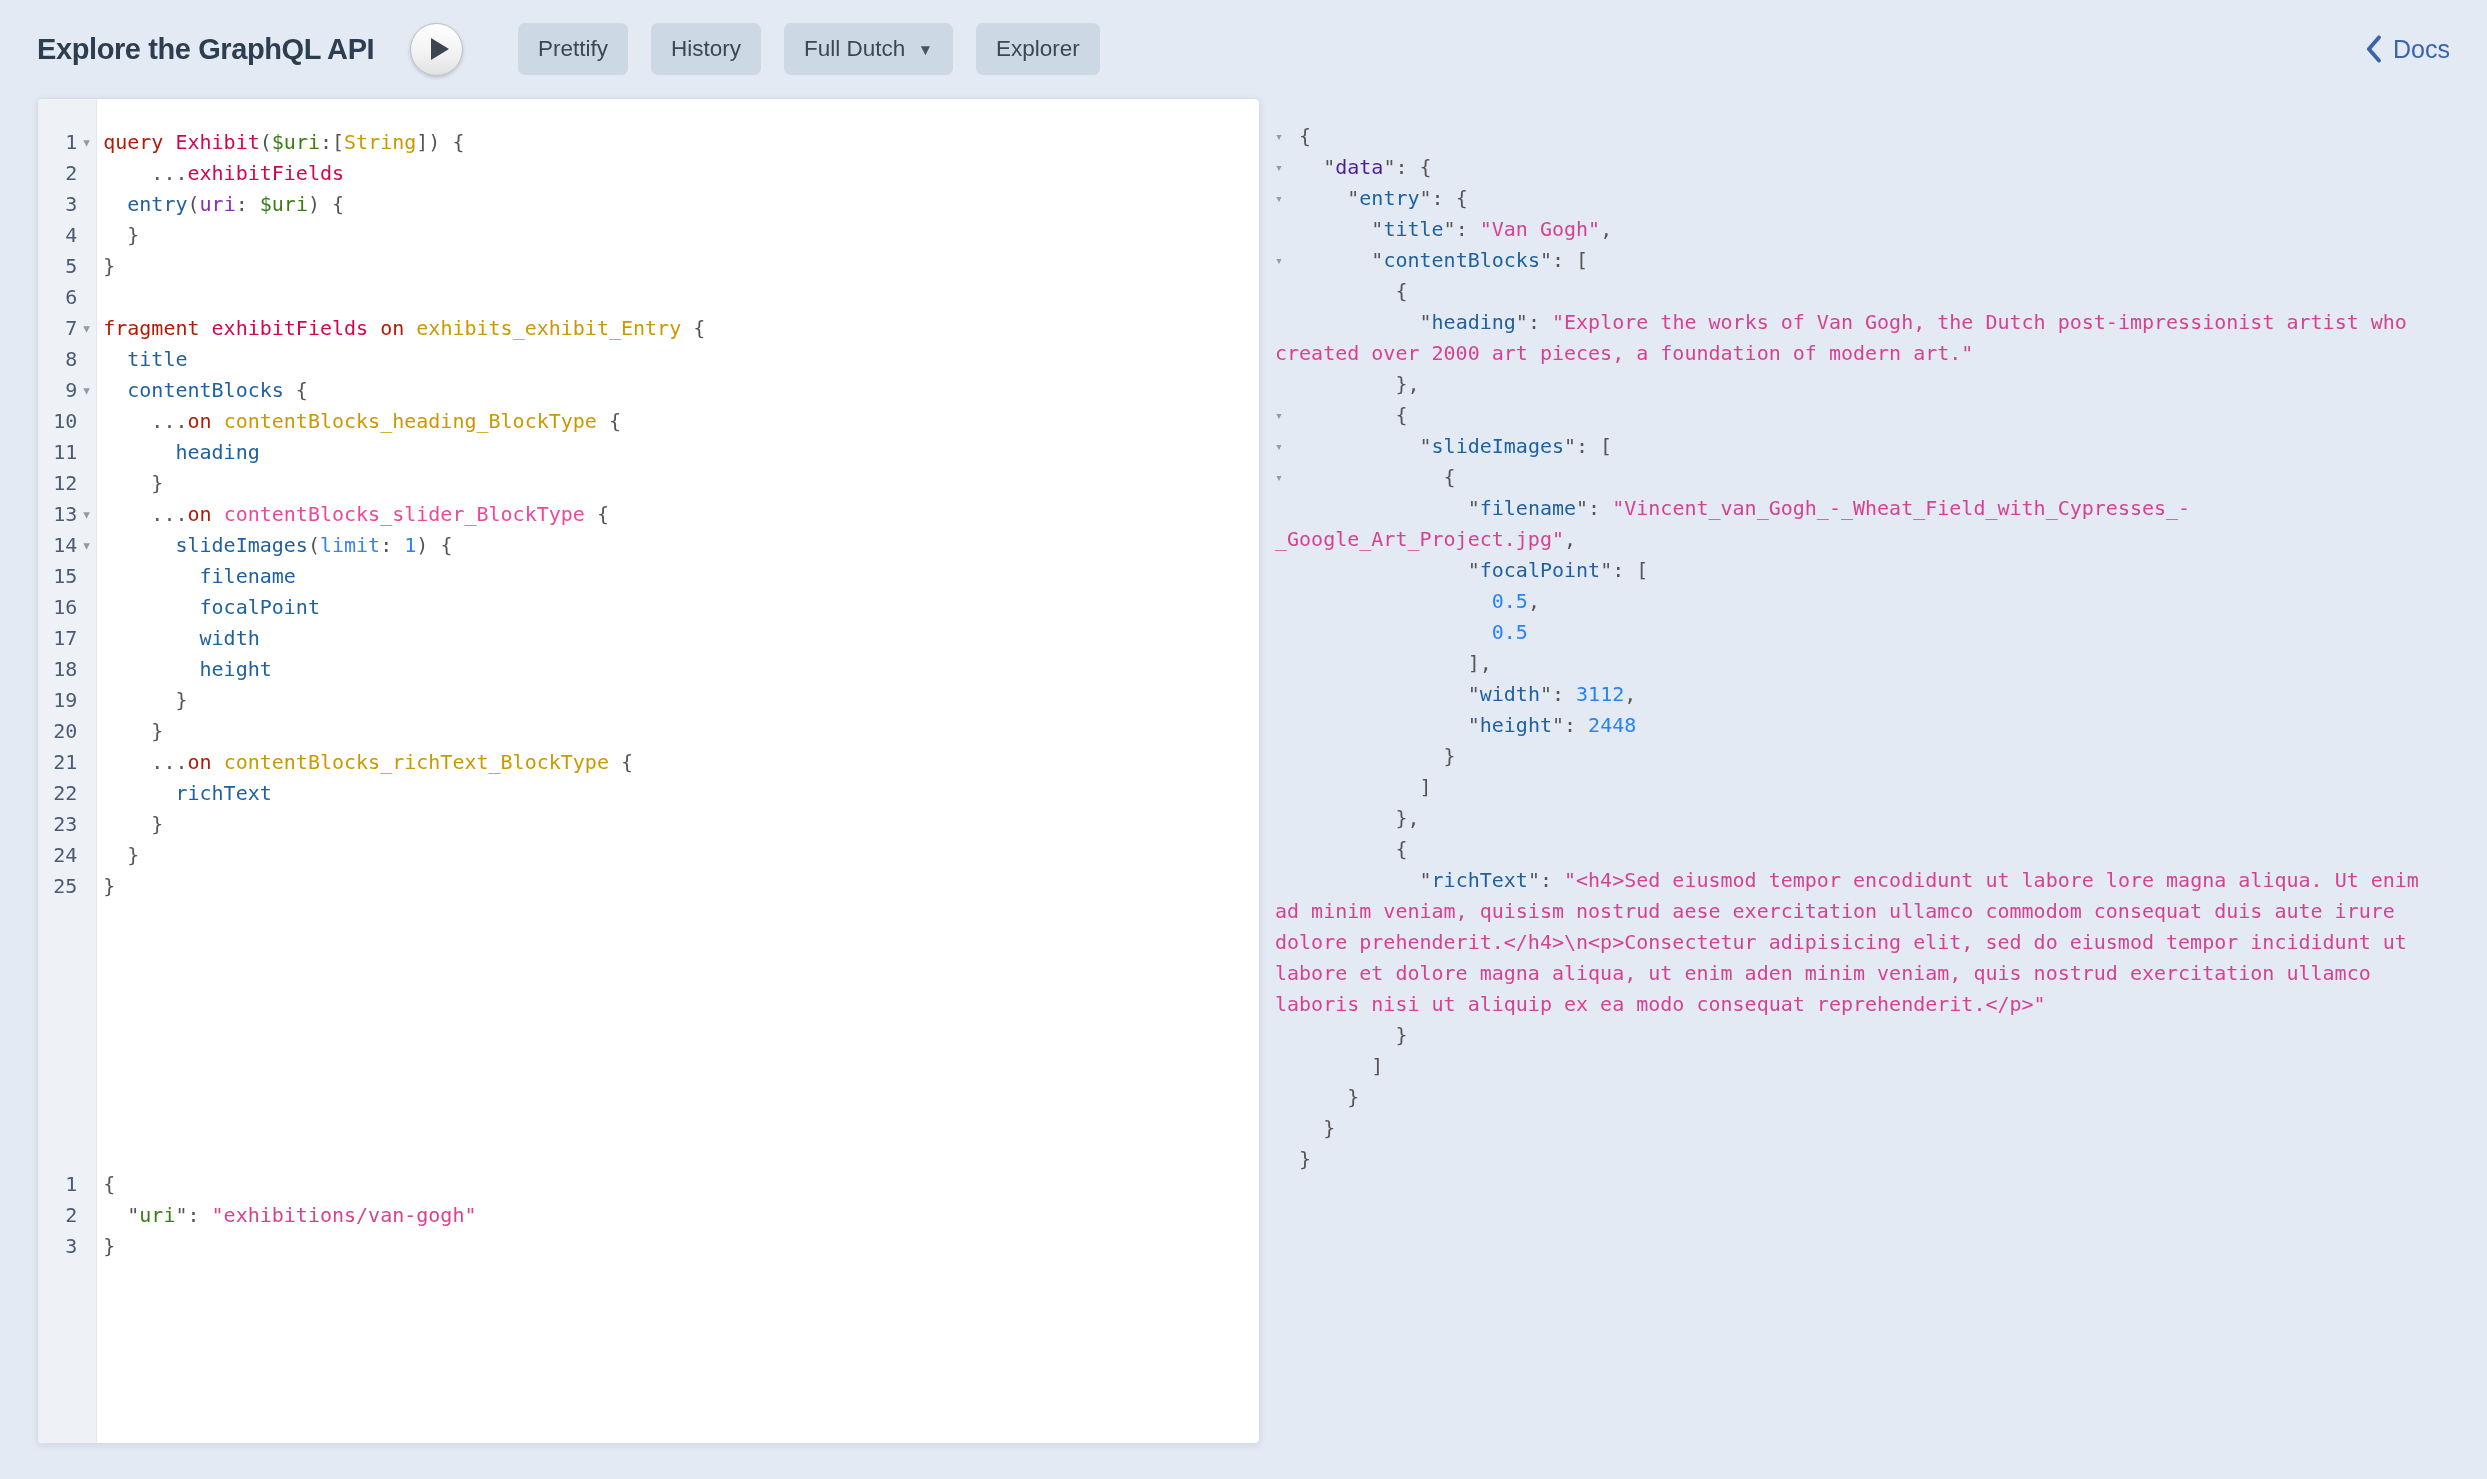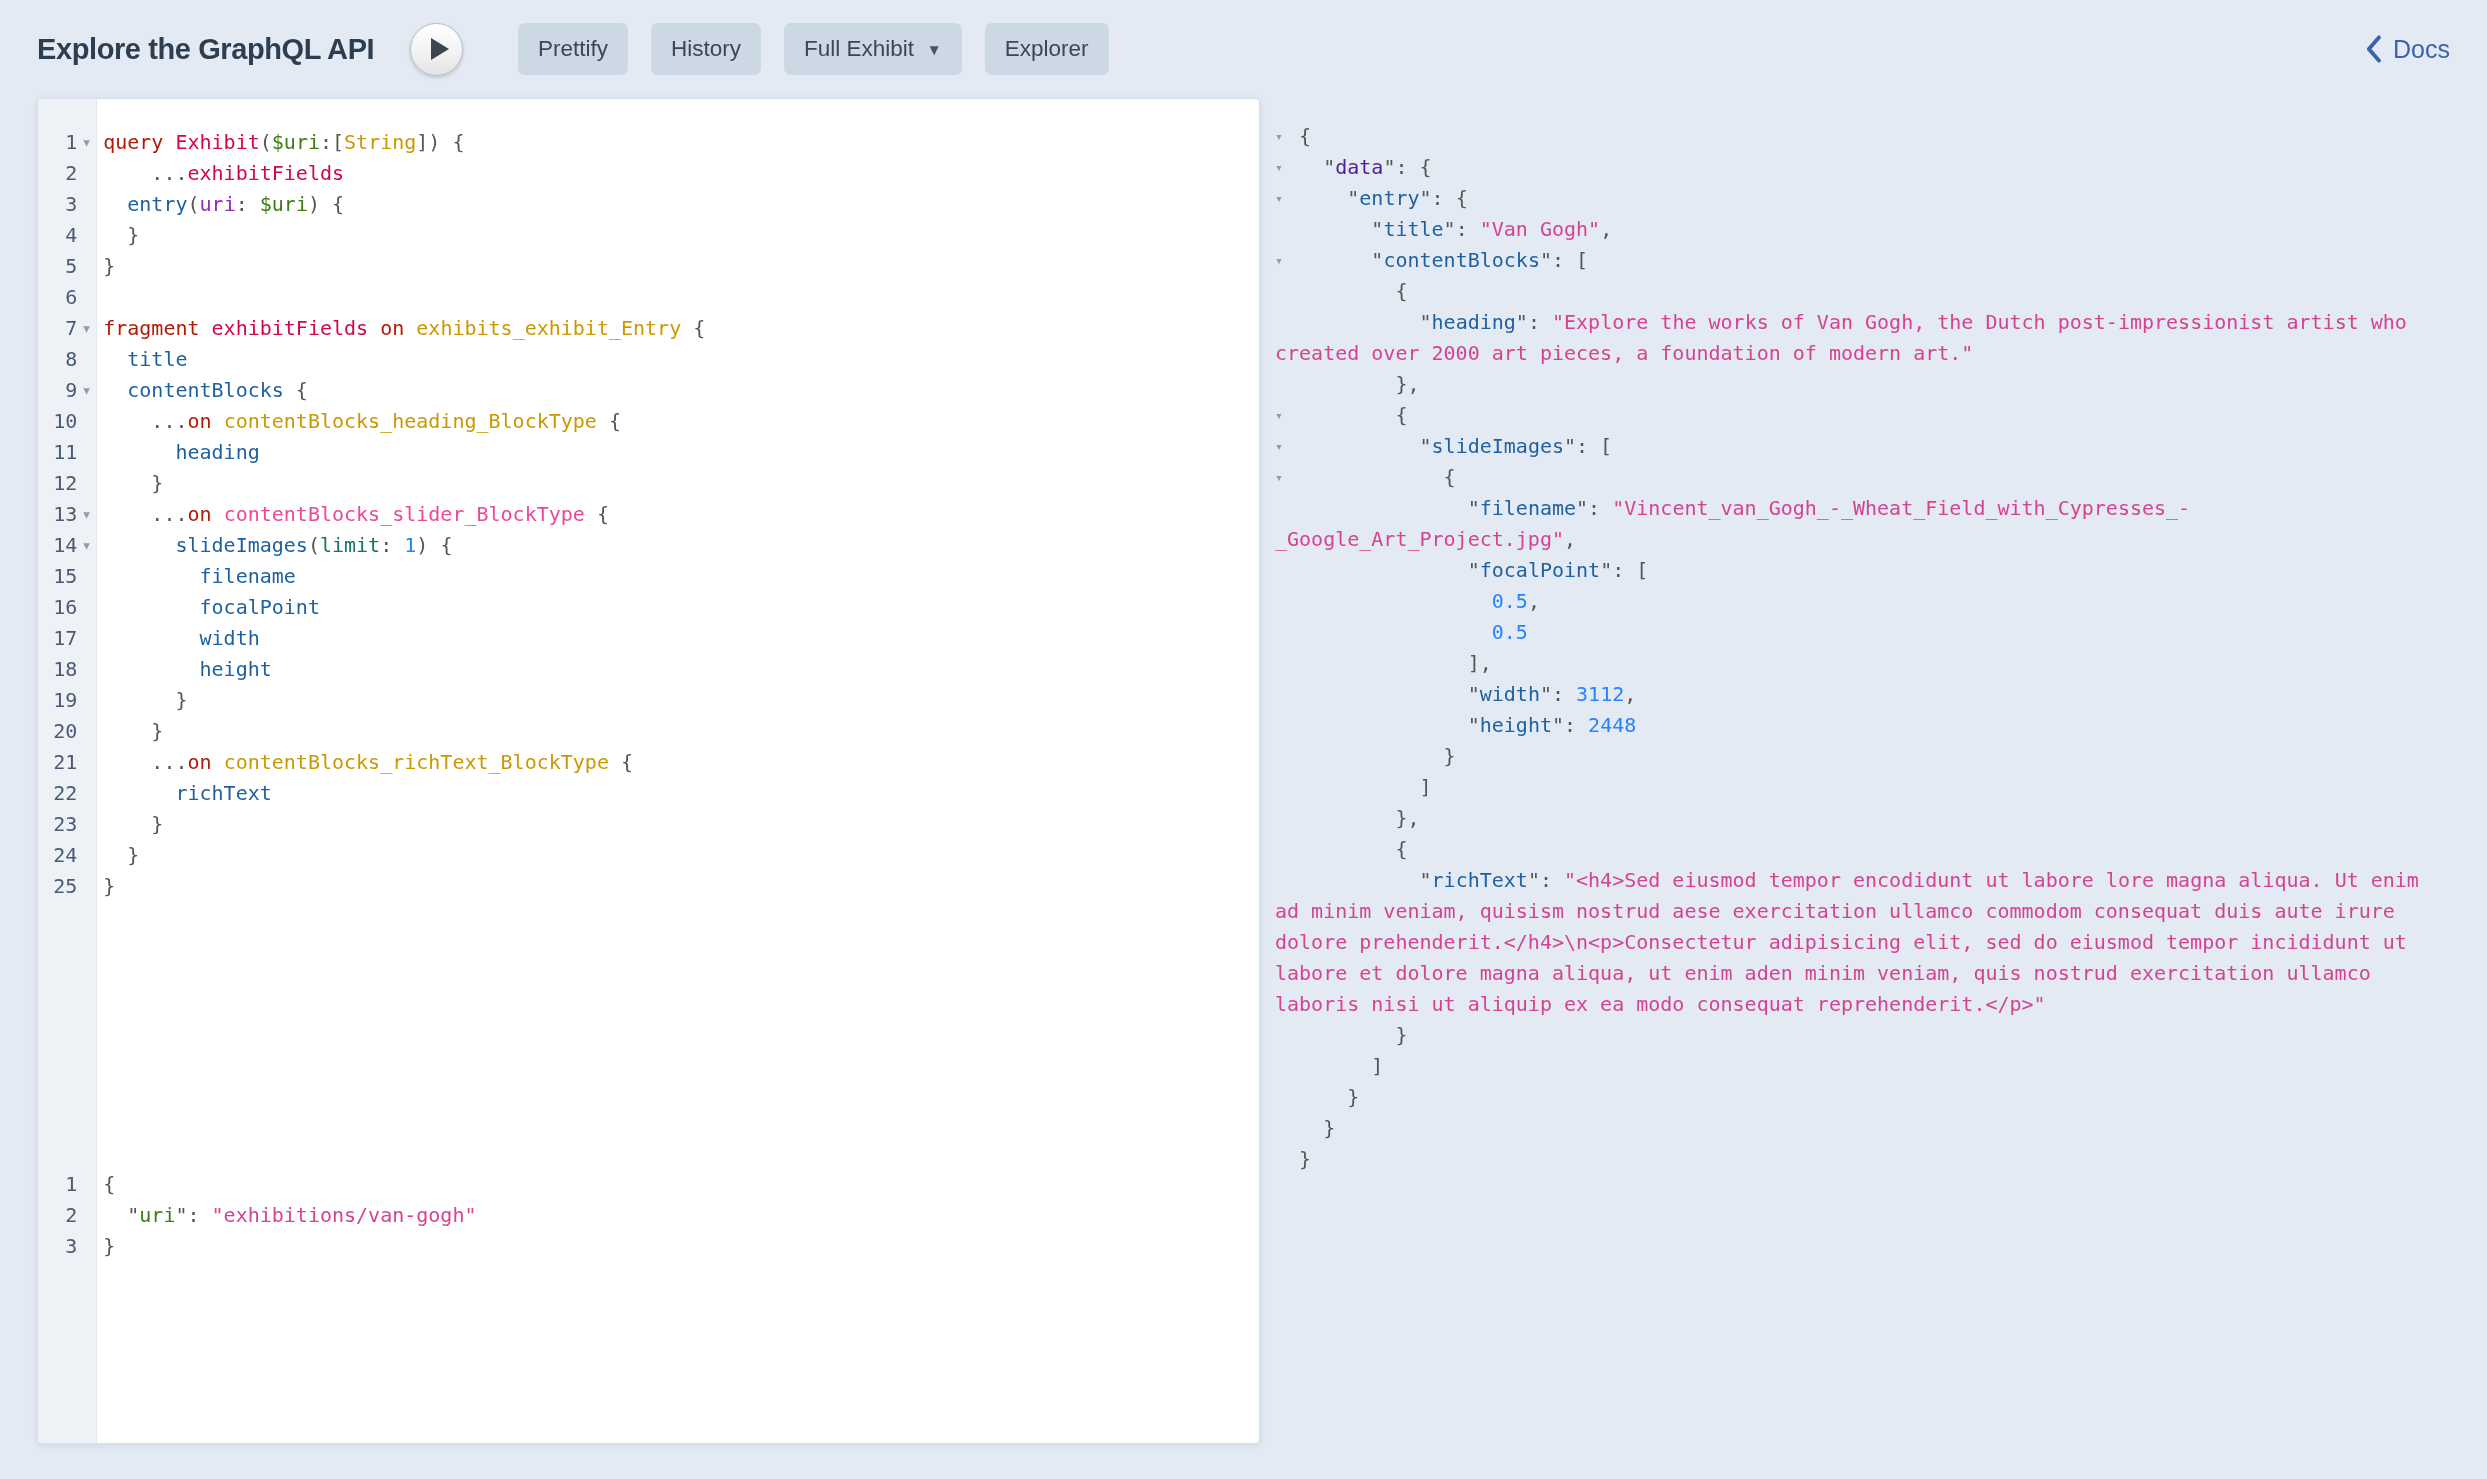--- a/index.html
+++ b/index.html
@@ -65,21 +65,21 @@
   </div>
 
   <div class="toolbar" id="toolbar-buttons">
       <button class="tb-btn">
         <span>Prettify</span>
       </button>
       <button class="tb-btn">
         <span>History</span>
       </button>
       <button class="tb-btn">
-        <span>Full Exhibit</span>
+        <span>Full Dutch</span>
         <span class="tb-caret">▼</span>
       </button>
       <button class="tb-btn">
         <span>Explorer</span>
       </button>
     </div>
 
   <div class="docs-link">
     <svg class="docs-chev" width="17" height="28" viewBox="0 0 22 36">
       <polyline points="18,3 5,18 18,33" fill="none" stroke="#3a63ae" stroke-width="5" stroke-linecap="round" stroke-linejoin="round"></polyline>
@@ -200,21 +200,21 @@
         <div class="code-line"><span style="color: rgb(85, 85, 85);">  }</span></div>
         <div class="code-line"><span style="color: rgb(85, 85, 85);">}</span></div>
         <div class="code-line">&nbsp;</div>
         <div class="code-line"><span style="color: rgb(177, 26, 4);">fragment</span><span style="color: rgb(85, 85, 85);"> </span><span style="color: rgb(210, 5, 78);">exhibitFields</span><span style="color: rgb(85, 85, 85);"> </span><span style="color: rgb(177, 26, 4);">on</span><span style="color: rgb(85, 85, 85);"> </span><span style="color: rgb(202, 152, 0);">exhibits_exhibit_Entry</span><span style="color: rgb(85, 85, 85);"> {</span></div>
         <div class="code-line"><span style="color: rgb(85, 85, 85);">  </span><span style="color: rgb(31, 97, 160);">title</span></div>
         <div class="code-line"><span style="color: rgb(85, 85, 85);">  </span><span style="color: rgb(31, 97, 160);">contentBlocks</span><span style="color: rgb(85, 85, 85);"> {</span></div>
         <div class="code-line"><span style="color: rgb(85, 85, 85);">    ...</span><span style="color: rgb(177, 26, 4);">on</span><span style="color: rgb(85, 85, 85);"> </span><span style="color: rgb(202, 152, 0);">contentBlocks_heading_BlockType</span><span style="color: rgb(85, 85, 85);"> {</span></div>
         <div class="code-line"><span style="color: rgb(85, 85, 85);">      </span><span style="color: rgb(31, 97, 160);">heading</span></div>
         <div class="code-line"><span style="color: rgb(85, 85, 85);">    }</span></div>
         <div class="code-line"><span style="color: rgb(85, 85, 85);">    ...</span><span style="color: rgb(177, 26, 4);">on</span><span style="color: rgb(85, 85, 85);"> </span><span style="color: #ec4899;">contentBlocks_slider_BlockType</span><span style="color: rgb(85, 85, 85);"> {</span></div>
-        <div class="code-line"><span style="color: rgb(85, 85, 85);">      </span><span style="color: rgb(31, 97, 160);">slideImages</span><span style="color: rgb(85, 85, 85);">(</span><span style="color: #0f766e;">limit</span><span style="color: rgb(85, 85, 85);">: </span><span style="color: rgb(40, 130, 249);">1</span><span style="color: rgb(85, 85, 85);">) {</span></div>
+        <div class="code-line"><span style="color: rgb(85, 85, 85);">      </span><span style="color: rgb(31, 97, 160);">slideImages</span><span style="color: rgb(85, 85, 85);">(</span><span style="color: #3b82f6;">limit</span><span style="color: rgb(85, 85, 85);">: </span><span style="color: rgb(40, 130, 249);">1</span><span style="color: rgb(85, 85, 85);">) {</span></div>
         <div class="code-line"><span style="color: rgb(85, 85, 85);">        </span><span style="color: rgb(31, 97, 160);">filename</span></div>
         <div class="code-line"><span style="color: rgb(85, 85, 85);">        </span><span style="color: rgb(31, 97, 160);">focalPoint</span></div>
         <div class="code-line"><span style="color: rgb(85, 85, 85);">        </span><span style="color: rgb(31, 97, 160);">width</span></div>
         <div class="code-line"><span style="color: rgb(85, 85, 85);">        </span><span style="color: rgb(31, 97, 160);">height</span></div>
         <div class="code-line"><span style="color: rgb(85, 85, 85);">      }</span></div>
         <div class="code-line"><span style="color: rgb(85, 85, 85);">    }</span></div>
         <div class="code-line"><span style="color: rgb(85, 85, 85);">    ...</span><span style="color: rgb(177, 26, 4);">on</span><span style="color: rgb(85, 85, 85);"> </span><span style="color: rgb(202, 152, 0);">contentBlocks_richText_BlockType</span><span style="color: rgb(85, 85, 85);"> {</span></div>
         <div class="code-line"><span style="color: rgb(85, 85, 85);">      </span><span style="color: rgb(31, 97, 160);">richText</span></div>
         <div class="code-line"><span style="color: rgb(85, 85, 85);">    }</span></div>
         <div class="code-line"><span style="color: rgb(85, 85, 85);">  }</span></div>

